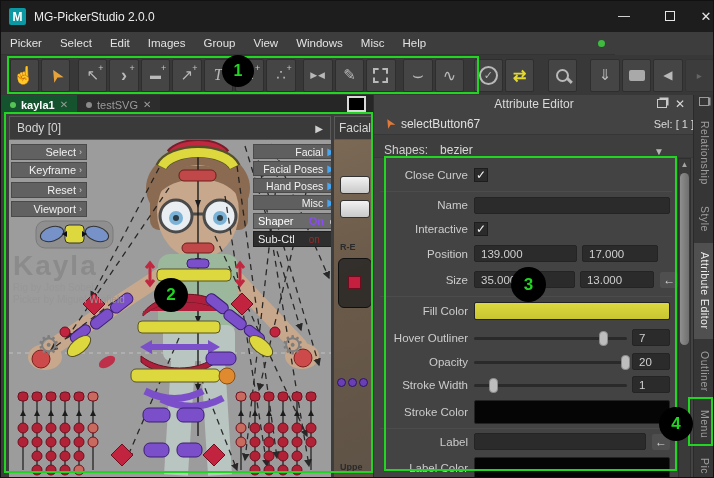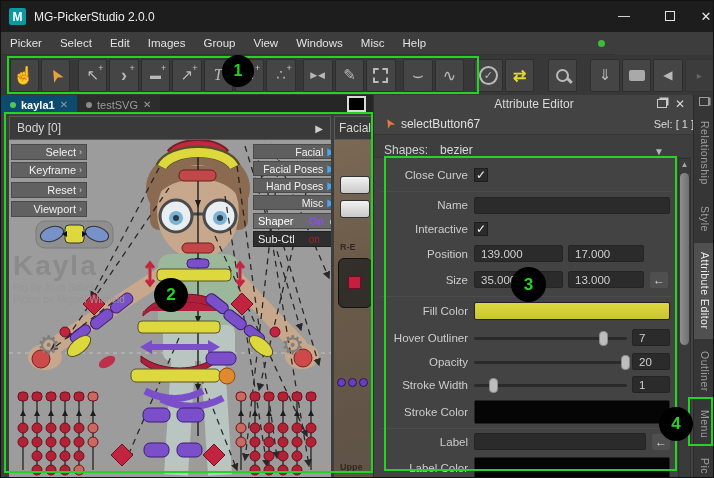--- a/index.html
+++ b/index.html
@@ -32,21 +32,21 @@
   .yellowtool{color:#e3d92c;font-weight:bold;font-size:16px;}
   .marqueebox{width:15px;height:15px;border:2px dashed #b9b9b9;}
   .mag{width:13px;height:13px;border:2.5px solid #b9b9b9;border-radius:50%;position:relative;}
   .mag:after{content:"";position:absolute;width:7px;height:2.5px;background:#b9b9b9;right:-6px;bottom:-2px;transform:rotate(45deg);}
   .bubble{width:16px;height:11px;background:#a9a9a9;border-radius:2px;position:relative;}
   .bubble:after{content:"";position:absolute;left:3px;bottom:-4px;border:4px solid transparent;border-top-color:#a9a9a9;}
   .dimtool{opacity:.35;}
   
   .tabrow{position:absolute;left:0;top:94px;width:372px;height:19px;background:#262626;display:flex;align-items:flex-end;}
   .tab{height:19px;display:flex;align-items:center;padding:0 9px;font-size:11px;gap:5px;}
-  .tab.active{background:#0c4a6e;color:#fff;font-weight:bold;}
+  .tab.active{background:#14532d;color:#fff;font-weight:bold;}
   .tab.inactive{background:#2d2d2d;color:#9b9b9b;}
   .tabdot{width:6px;height:6px;border-radius:50%;}
   .tabx{color:#9b9b9b;font-size:10px;font-weight:normal;}
   .bgtoggle{position:absolute;left:346px;top:95px;width:19px;height:16px;background:#000;border:2px solid #d9d9d9;}
   
   .bodyheader{position:absolute;left:8px;top:115px;width:322px;height:24px;background:#3a3a3a;border:1px solid #5a5a5a;color:#d6d6d6;font-size:12px;display:flex;align-items:center;padding:0 7px;}
   .bodyheader .exp{margin-left:auto;color:#cfcfcf;font-size:10px;}
   .pickercanvas{position:absolute;left:8px;top:139px;width:322px;height:339px;background:#9c9c9c;overflow:hidden;}
   .facialstrip{position:absolute;left:333px;top:115px;width:39px;height:363px;overflow:hidden;}
   .facialheader{width:100%;height:24px;background:#3a3a3a;border:1px solid #5a5a5a;color:#d6d6d6;font-size:12px;display:flex;align-items:center;padding:0 4px;}
@@ -77,21 +77,21 @@
   .selcount{margin-left:auto;color:#d9d9d9;font-size:11px;}
   .shapesrow{position:absolute;left:0;top:39px;width:320px;height:24px;background:#3e3e3e;border-top:1px solid #363636;border-bottom:1px solid #383838;display:flex;align-items:flex-end;color:#d0d0d0;font-size:12px;}
   .shapesrow .lab{margin-left:10px;}
   .shapesrow .val{margin-left:12px;color:#d9d9d9;}
   .ddarrow{margin-left:auto;margin-right:30px;color:#b5b5b5;font-size:10px;}
   .aerow{position:absolute;left:0;width:304px;display:flex;align-items:center;}
   .aelabel{width:100px;text-align:right;color:#cccccc;font-size:11.5px;padding-right:6px;flex:none;}
   .checkbox{width:14px;height:14px;background:#2b2b2b;border:1px solid #1d1d1d;color:#f0f0f0;font-size:12px;line-height:13px;text-align:center;}
   .field{height:17px;background:#2b2b2b;border:1px solid #242424;border-radius:2px;color:#cfcfcf;font-size:11.5px;display:flex;align-items:center;padding:0 6px;}
   .field.full{width:196px;}
-  .field.half1{width:89px;margin-right:5px;}
+  .field.half1{width:103px;margin-right:5px;}
   .field.half2{width:76px;}
   .swatch{width:196px;height:18px;border:1px solid #232323;border-radius:2px;}
   .sw-yellow{background:linear-gradient(#dcd83f,#c9c531);}
   .sw-black{background:#050505;}
   .slider{width:153px;height:16px;position:relative;margin-right:5px;}
   .slider .track{position:absolute;left:0;right:0;top:7px;height:3px;background:#2a2a2a;border-radius:2px;}
   .slider .handle{position:absolute;top:1px;width:9px;height:15px;background:#bdbdbd;border-radius:4px;border:1px solid #8a8a8a;}
   .sval{width:38px;}
   .resetbtn{width:18px;height:16px;margin-left:6px;background:#4f4f4f;border-radius:2px;color:#d6d6d6;font-weight:bold;font-size:12px;display:flex;align-items:center;justify-content:center;}
   .aediv{position:absolute;left:6px;width:292px;height:1px;background:#393939;border-bottom:1px solid #4c4c4c;}

